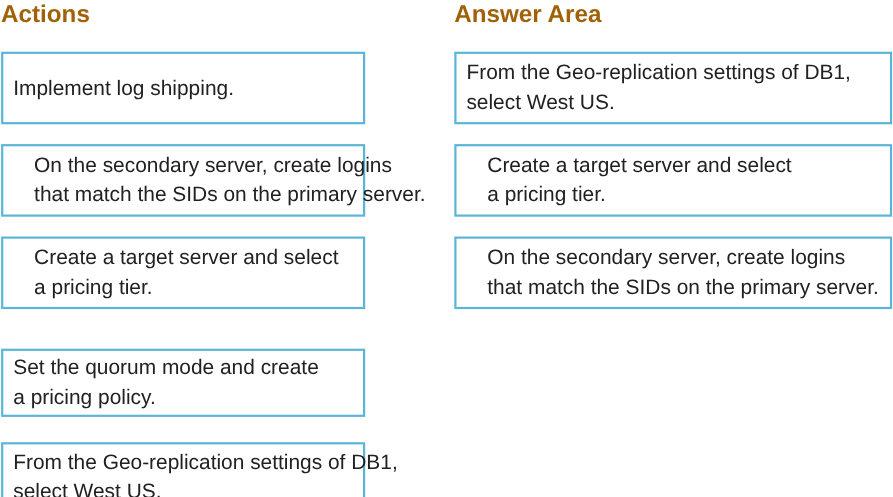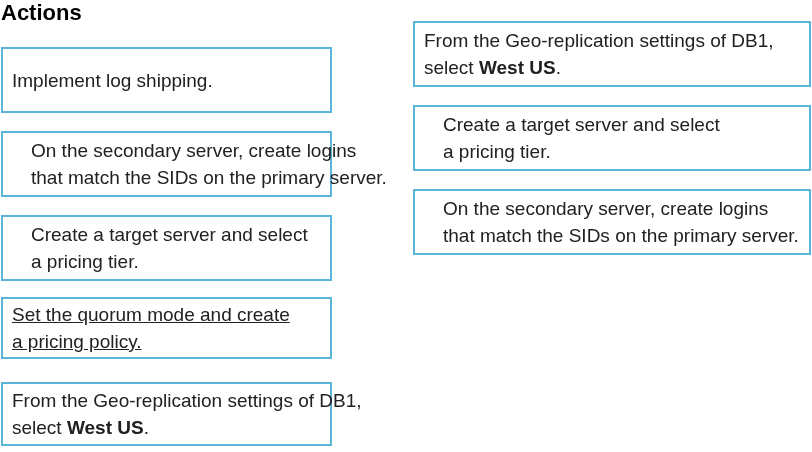--- a/index.html
+++ b/index.html
@@ -10,42 +10,42 @@
     color: #212121;
     overflow: hidden;
     position: relative;
   }
   .col { position: absolute; top: 0; }
   .col-left  { left: 1px;   width: 397px; }
   .col-right { left: 413px; width: 398px; }
   h2.col-title {
     margin: 0; padding: 0;
     font-size: 22px; line-height: 26px;
-    font-weight: bold; color: #000000;
+    font-weight: bold; color: #a16207;
   }
   .card {
     box-sizing: border-box;
     border: 2px solid #5bb5d8;
     background: #ffffff;
     display: flex; flex-direction: column; justify-content: center;
     padding: 0 6px 0 9px;
     font-size: 19px; line-height: 27px;
     color: #212121;
   }
   .col-left  .card { width: 331px; }
   .col-right .card { width: 398px; }
   .h66 { height: 66px; }
   .h62 { height: 62px; }
   .h64 { height: 64px; }
   .mt21 { margin-top: 21px; }
   .mt18 { margin-top: 18px; padding-left: 28px; }
-  .mt20 { margin-top: 16px; text-decoration: underline; }
+  .mt20 { margin-top: 36px; }
   .mt23 { margin-top: 23px; }
   .line { white-space: nowrap; }
-  .line b { font-weight: bold; text-align: center; }
+  .line b { font-weight: normal; text-align: center; }
 </style>
 </head>
 <body>
 
 <div class="col col-left">
   <h2 class="col-title">Actions</h2>
 
   <div class="card h66 mt21">
     <div class="line">Implement log shipping.</div>
   </div>
@@ -67,20 +67,21 @@
 
   <div class="card h64 mt23">
     <div class="line">From the Geo-replication settings of DB1,</div>
     <div class="line">
       <span>select </span><b>West US</b><span>.</span>
     </div>
   </div>
 </div>
 
 <div class="col col-right">
+  <h2 class="col-title">Answer Area</h2>
 
   <div class="card h66 mt21">
     <div class="line">From the Geo-replication settings of DB1,</div>
     <div class="line">
       <span>select </span><b>West US</b><span>.</span>
     </div>
   </div>
 
   <div class="card h66 mt18">
     <div class="line">Create a target server and select</div>

